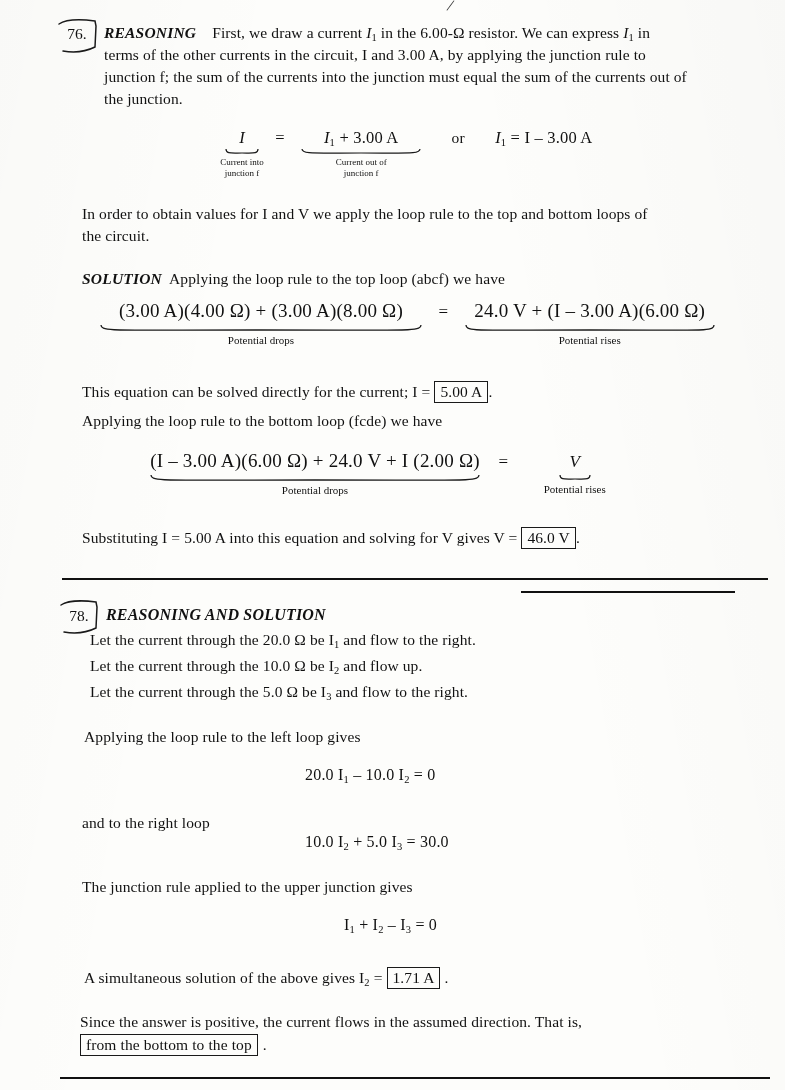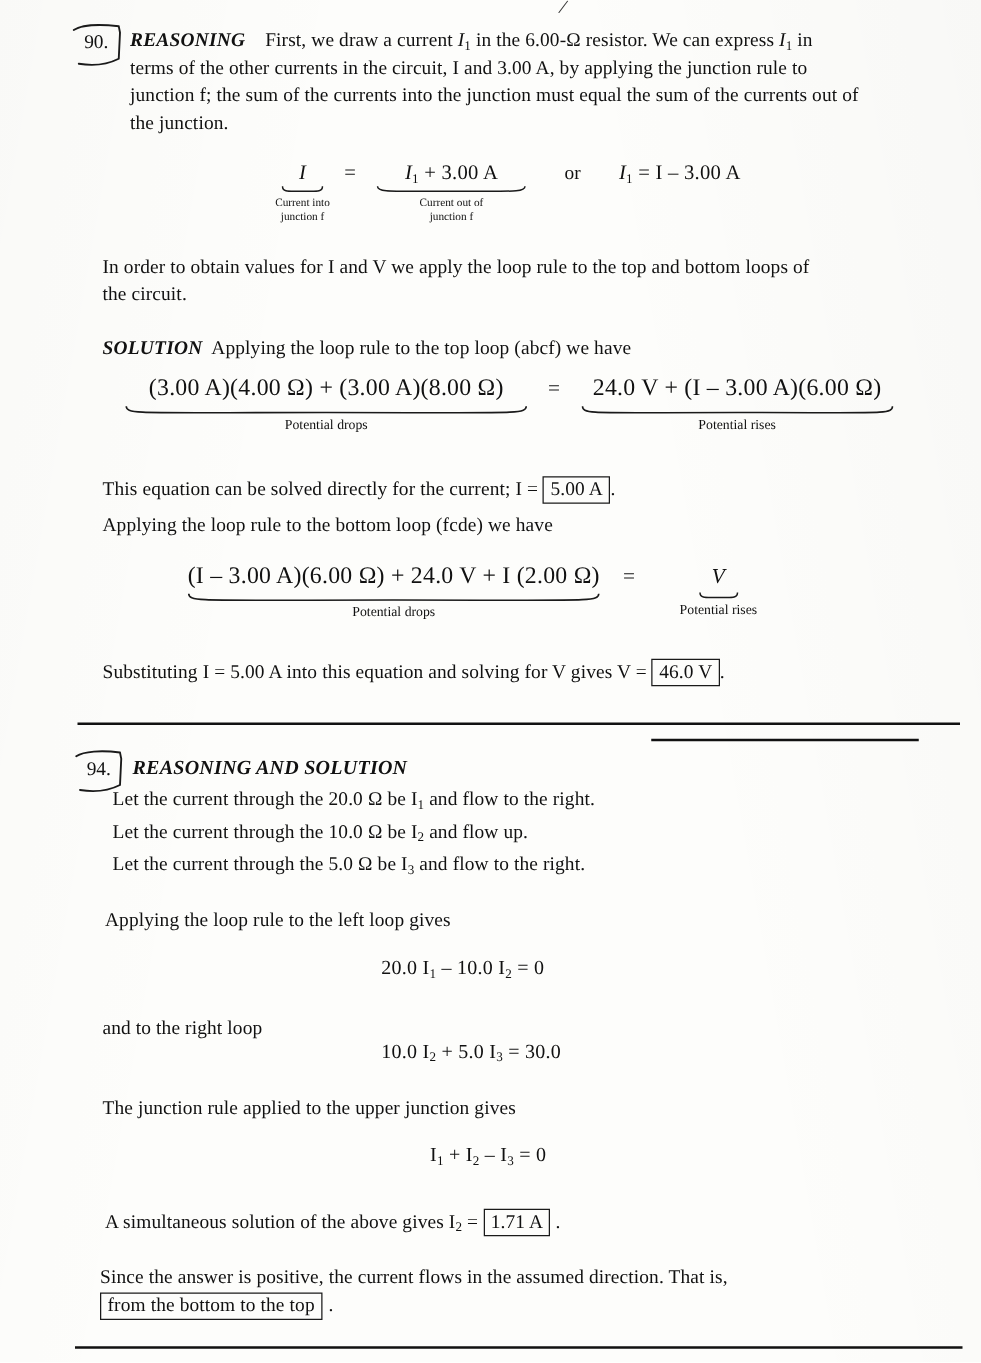--- a/index.html
+++ b/index.html
@@ -124,21 +124,21 @@
 
 <div id="page">
   <div class="content">
 
     <div class="stray" style="left:448px; top:-4px; font-size:17px; transform:rotate(18deg);">/</div>
 
     <div class="prob-num" style="left:60px; top:22px;">
       <svg width="44" height="40" viewBox="0 0 44 40" aria-hidden="true">
         <path d="M2,7 C8,3 22,2 38,4 L39,9 L38,30 C30,34 18,36 6,34" fill="none" stroke="#1a1a1a" stroke-width="1.5" stroke-linecap="round"></path>
       </svg>
-      <span class="nlabel">90.</span>
+      <span class="nlabel">76.</span>
     </div>
 
     <div class="para" style="left:104px; top:22px; width:656px;">
       <span class="bold-ital">REASONING</span><span>&nbsp;&nbsp;&nbsp; </span><span>First, we draw a current </span><span class="mathvar">I</span><sub>1</sub><span> in the  6.00-Ω resistor. We can express </span><span class="mathvar">I</span><sub>1</sub><span> in</span>
     </div>
 
     <div class="para" style="left:104px; top:44px; width:656px;">terms of the other currents in the circuit, I and 3.00 A, by applying the junction rule to</div>
 
     <div class="para" style="left:104px; top:66px; width:656px;">junction f; the sum of the currents into the junction must equal the sum of the currents out of</div>
 
@@ -219,21 +219,21 @@
       <span>Substituting I = 5.00 A into this equation and solving for V gives  V = </span><span class="boxed">46.0 V</span><span>.</span>
     </div>
 
     <div class="rule" style="left:62px; top:578px; width:706px;"></div>
     <div class="rule thin" style="left:521px; top:591px; width:214px;"></div>
 
     <div class="prob-num" style="left:62px; top:604px;">
       <svg width="44" height="40" viewBox="0 0 44 40" aria-hidden="true">
         <path d="M2,6 C8,2 22,1 37,3 L38,8 L37,29 C29,33 17,35 5,33" fill="none" stroke="#1a1a1a" stroke-width="1.5" stroke-linecap="round"></path>
       </svg>
-      <span class="nlabel">94.</span>
+      <span class="nlabel">78.</span>
     </div>
 
     <div class="para nojust bold-ital" style="left:106px; top:604px; width:500px; font-size:16px;">REASONING AND SOLUTION</div>
 
     <div class="para nojust" style="left:90px; top:629px; width:600px;">
       <span>Let the current through the 20.0 Ω be I</span><sub>1</sub><span> and flow to the right.</span>
     </div>
     <div class="para nojust" style="left:90px; top:655px; width:600px;">
       <span>Let the current through the 10.0 Ω be I</span><sub>2</sub><span>  and flow up.</span>
     </div>

